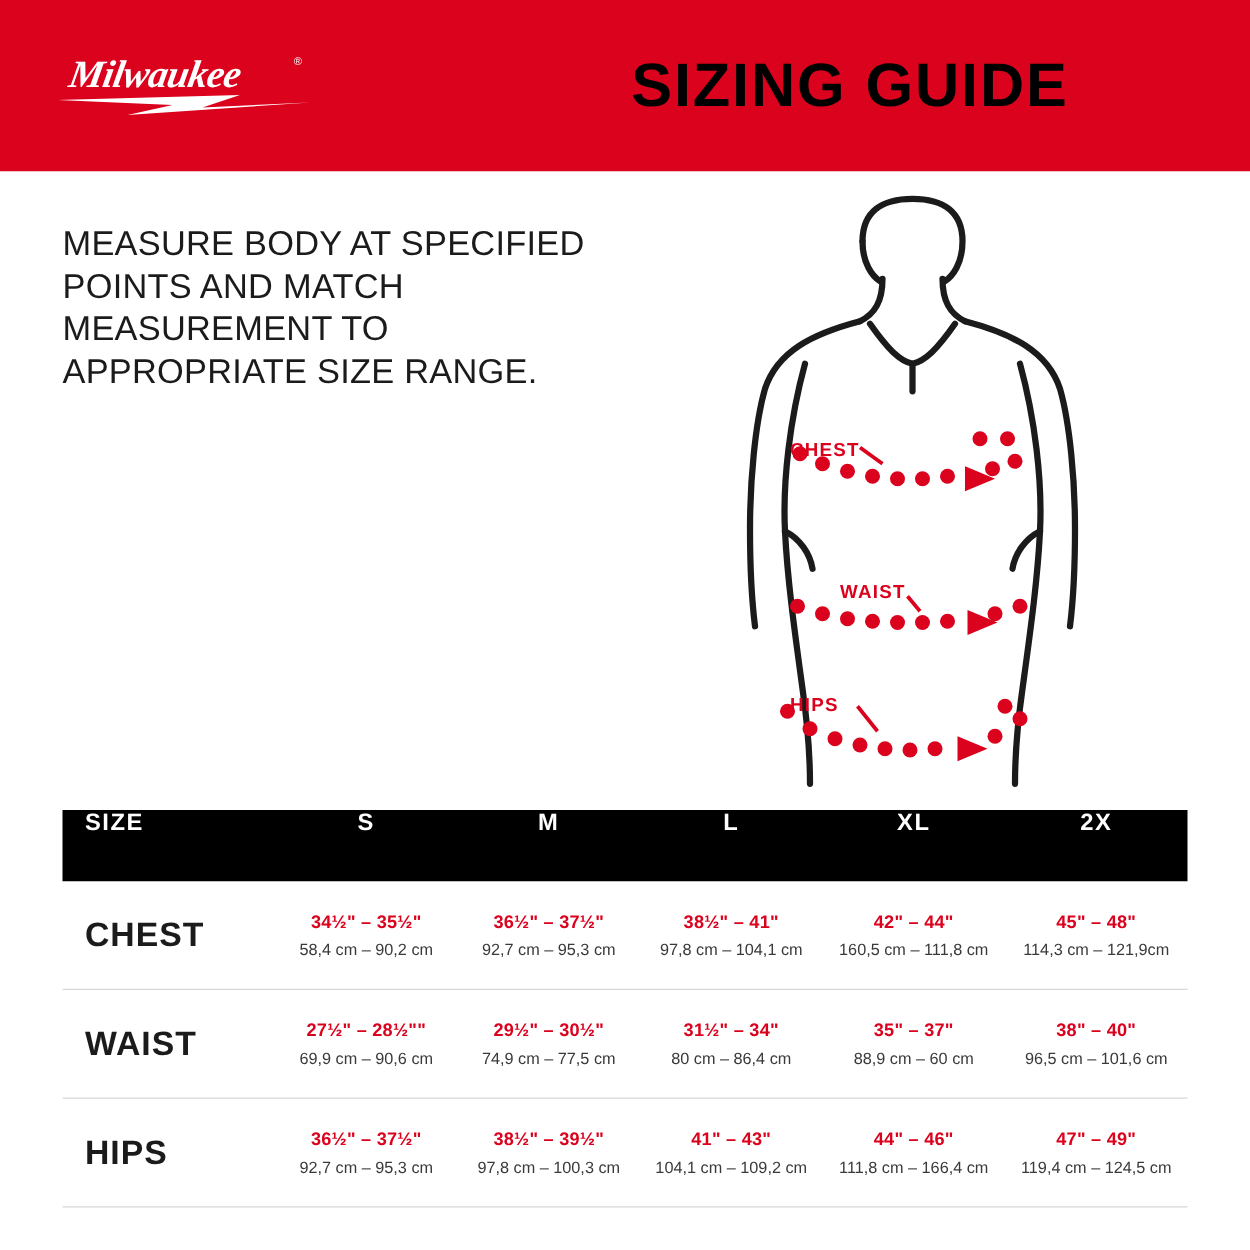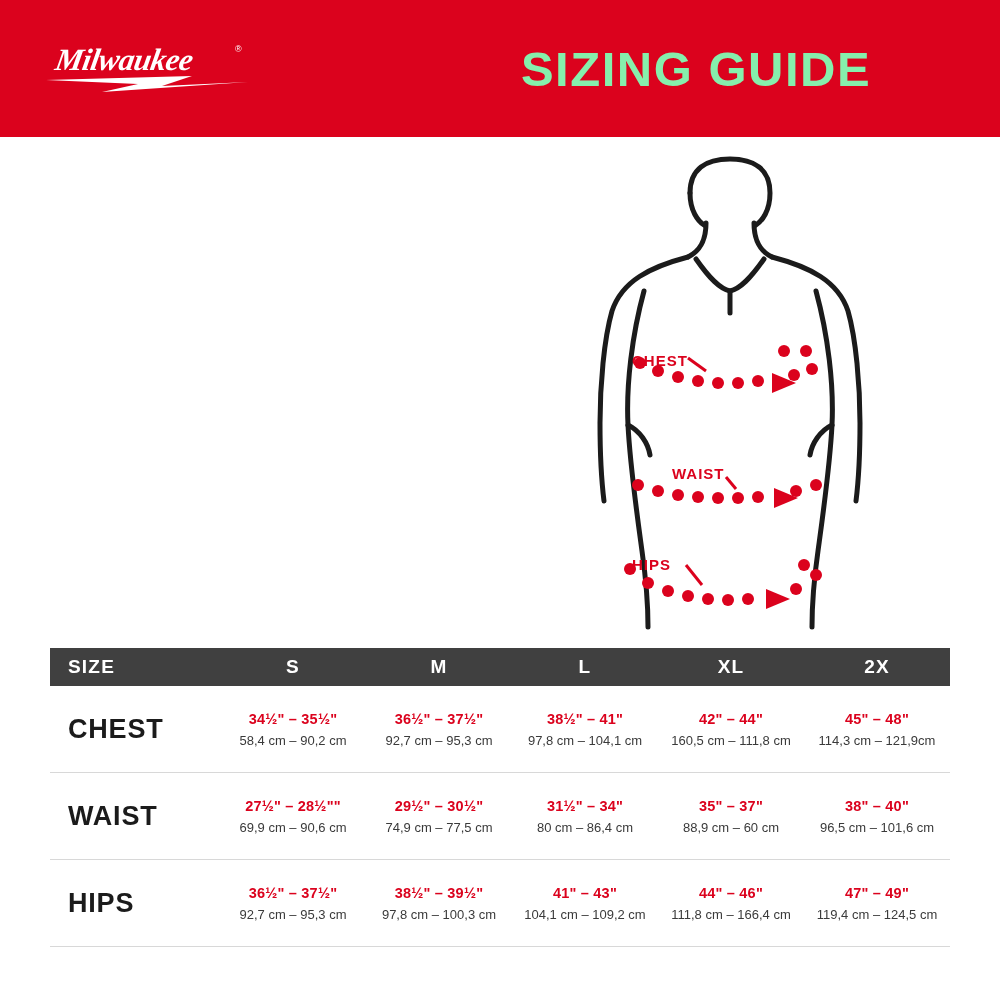--- a/index.html
+++ b/index.html
@@ -34,28 +34,28 @@
   .logo-wrap {
     position: absolute;
     left: 42px;
     top: 36px;
     width: 210px;
     height: 62px;
   }
   .logo-svg { display: block; }
   .guide-title {
     position: absolute;
-    left: 416px;
+    left: 400px;
     top: 0;
     width: 560px;
     height: 137px;
     display: flex;
     align-items: center;
     justify-content: center;
-    color: #86efac;
+    color: #000000;
     font-size: 49px;
     font-weight: bold;
     letter-spacing: 1.5px;
     font-family: "Liberation Sans", sans-serif;
     white-space: nowrap;
   }
 
   
   .intro {
     position: absolute;
@@ -92,23 +92,23 @@
 
   
   .table {
     position: absolute;
     left: 50px;
     top: 648px;
     width: 900px;
   }
   .t-head {
     display: flex;
-    background: #404040;
-    height: 38px;
-    align-items: center;
+    background: #000000;
+    height: 57px;
+    align-items: flex-start;
   }
   .t-head .cell {
     color: #ffffff;
     font-size: 19px;
     font-weight: bold;
     letter-spacing: 1.2px;
     text-align: center;
     font-family: "Liberation Sans", sans-serif;
   }
   .cell.c0 {
@@ -167,20 +167,21 @@
         <g transform="skewX(-10)">
           <text x="18" y="34" fill="#ffffff" font-family="Liberation Serif, serif" font-style="italic" font-weight="bold" font-size="31" letter-spacing="-0.5">Milwaukee</text>
         </g>
         <text x="193" y="16" fill="#ffffff" font-family="Liberation Sans, sans-serif" font-size="9">®</text>
         <path d="M4 44 L150 40 L120 50 L206 46 L60 56 L96 48 Z" fill="#ffffff"></path>
       </svg>
     </div>
     <div class="guide-title">SIZING GUIDE</div>
   </div>
 
+  <div class="intro">MEASURE BODY AT SPECIFIED POINTS AND MATCH MEASUREMENT TO APPROPRIATE SIZE RANGE.</div>
 
   <div class="figure">
     <svg width="420" height="480" viewBox="0 0 420 480" xmlns="http://www.w3.org/2000/svg" aria-hidden="true">
       <g fill="none" stroke="#1b1b1b" stroke-width="5" stroke-linecap="round" stroke-linejoin="round">
 
         <path d="M170 38 C170 14 186 4 210 4 C234 4 250 14 250 38 C250 56 242 66 236 70"></path>
         <path d="M184 70 C178 66 170 56 170 38"></path>
 
         <path d="M186 68 C186 86 180 96 168 102"></path>
         <path d="M234 68 C234 86 240 96 252 102"></path>

